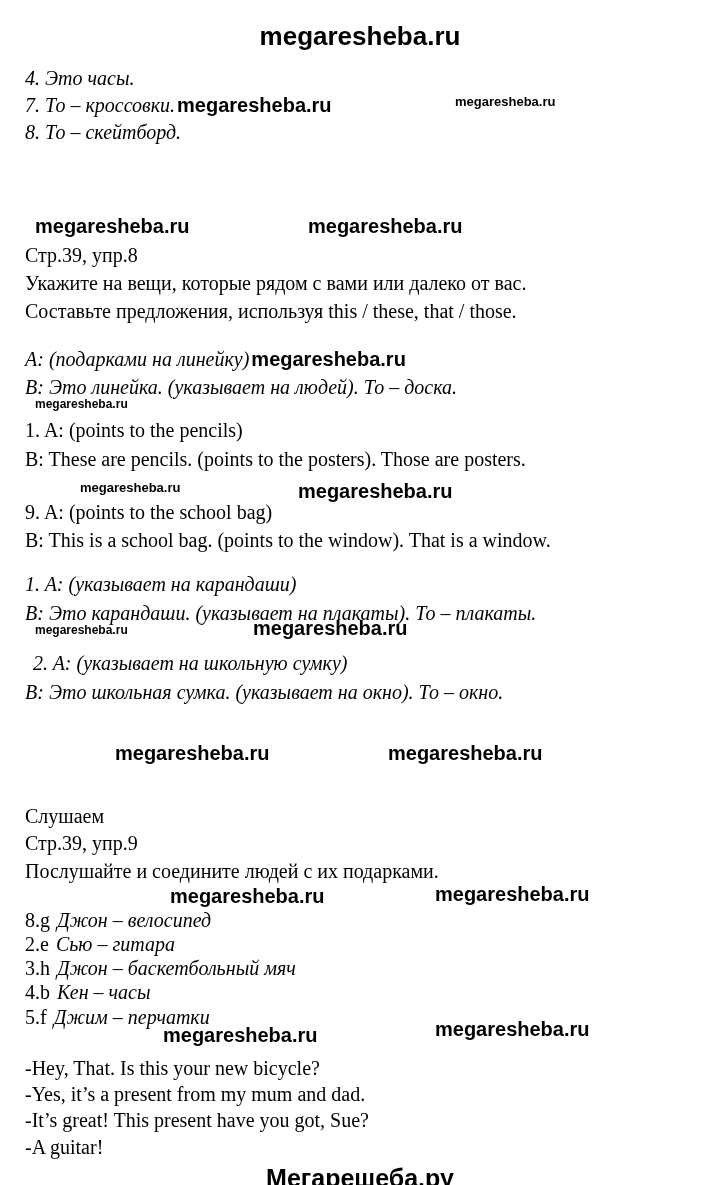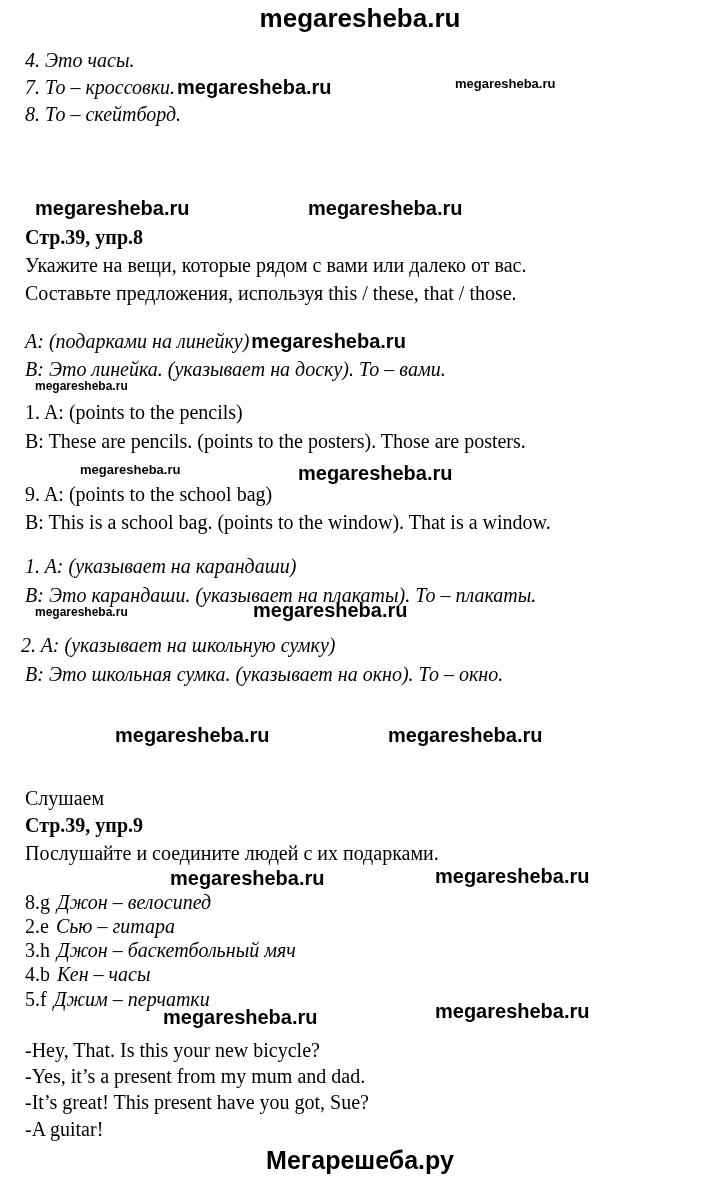--- a/index.html
+++ b/index.html
@@ -5,24 +5,24 @@
   html, body { margin: 0; padding: 0; }
   body {
     width: 720px;
     height: 1185px;
     background: #ffffff;
     position: relative;
     font-family: "Liberation Serif", serif;
     color: #000000;
     overflow: hidden;
   }
-  .abs { position: absolute; white-space: nowrap; }
+  .abs { position: absolute; white-space: nowrap; margin-top: 18px; }
   .txt { font-size: 20px; line-height: 26px; }
   .it { font-style: italic; }
-  .b  { font-weight: bold; }
+  .b  { font-weight: normal; }
   .wm {
     font-family: "Liberation Sans", sans-serif;
     font-weight: bold;
     font-size: 20px;
   }
   .wm-sm {
     font-family: "Liberation Sans", sans-serif;
     font-weight: bold;
     font-size: 13px;
   }
@@ -63,39 +63,39 @@
 <div class="abs wm" style="top:197px;left:35px">megaresheba.ru</div>
 <div class="abs wm" style="top:197px;left:308px">megaresheba.ru</div>
 
 <div class="abs txt b" style="top:224px;left:25px">Стр.39, упр.8</div>
 <div class="abs txt" style="top:252px;left:25px">Укажите на вещи, которые рядом с вами или далеко от вас.</div>
 <div class="abs txt" style="top:280px;left:25px">Составьте предложения, используя this / these, that / those.</div>
 
 <div class="abs" style="top:328px;left:25px">
   <span class="txt it">A: (подарками на линейку)</span><span class="wm wm-inline">megaresheba.ru</span>
 </div>
-<div class="abs txt it" style="top:356px;left:25px">B: Это линейка. (указывает на доску). То – вами.</div>
+<div class="abs txt it" style="top:356px;left:25px">B: Это линейка. (указывает на людей). То – доска.</div>
 <div class="abs wm-xs" style="top:379px;left:35px">megaresheba.ru</div>
 
 <div class="abs txt" style="top:399px;left:25px">1. A: (points to the pencils)</div>
 <div class="abs txt" style="top:428px;left:25px">B: These are pencils. (points to the posters). Those are posters.</div>
 
 <div class="abs wm-sm" style="top:462px;left:80px">megaresheba.ru</div>
 <div class="abs wm" style="top:462px;left:298px">megaresheba.ru</div>
 
 <div class="abs txt" style="top:481px;left:25px">9. A: (points to the school bag)</div>
 <div class="abs txt" style="top:509px;left:25px">B: This is a school bag. (points to the window). That is a window.</div>
 
 <div class="abs txt it" style="top:553px;left:25px">1. A: (указывает на карандаши)</div>
 <div class="abs txt it" style="top:582px;left:25px">B: Это карандаши. (указывает на плакаты). То – плакаты.</div>
 
 <div class="abs wm-xs" style="top:605px;left:35px">megaresheba.ru</div>
 <div class="abs wm" style="top:599px;left:253px">megaresheba.ru</div>
 
-<div class="abs txt it" style="top:632px;left:21px">2. A: (указывает на школьную сумку)</div>
+<div class="abs txt it" style="top:632px;left:33px">2. A: (указывает на школьную сумку)</div>
 <div class="abs txt it" style="top:661px;left:25px">B: Это школьная сумка. (указывает на окно). То – окно.</div>
 
 <div class="abs wm" style="top:724px;left:115px">megaresheba.ru</div>
 <div class="abs wm" style="top:724px;left:388px">megaresheba.ru</div>
 
 <div class="abs txt" style="top:785px;left:25px">Слушаем</div>
 <div class="abs txt b" style="top:812px;left:25px">Стр.39, упр.9</div>
 <div class="abs txt" style="top:840px;left:25px">Послушайте и соедините людей с их подарками.</div>
 
 <div class="abs wm" style="top:867px;left:170px">megaresheba.ru</div>

